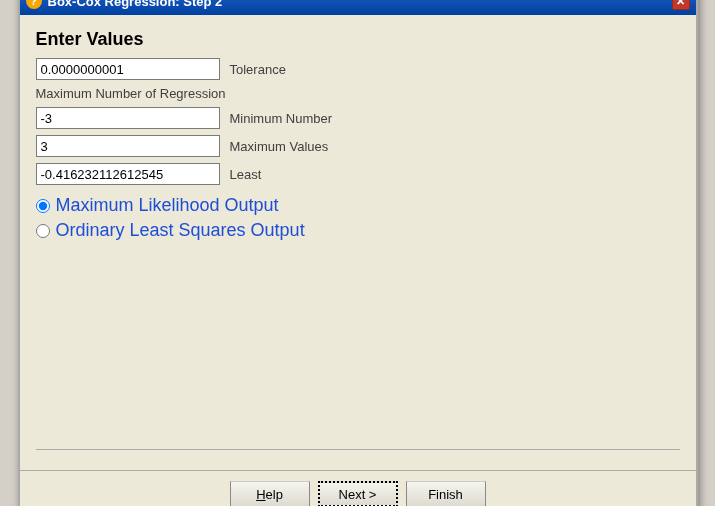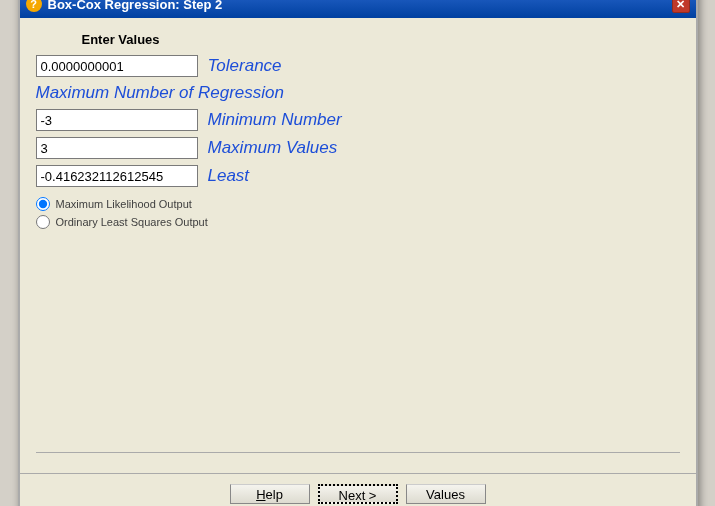--- a/index.html
+++ b/index.html
@@ -77,49 +77,47 @@
       font-size: 11px;
       font-weight: bold;
     }
 
     .content {
       padding: 14px 16px 10px 16px;
       background: #ece9d8;
     }
 
     .section-label {
-      font-size: 13px;
+      font-size: 18px;
       font-weight: bold;
       margin-bottom: 8px;
       color: #000;
-      margin-left: 46px;
     }
 
     .form-row {
       display: flex;
       align-items: center;
       margin-bottom: 6px;
       gap: 10px;
     }
 
     .form-input {
-      width: 162px;
+      width: 184px;
       height: 22px;
       background: white;
       border: 1px solid #7a7a7a;
       padding: 2px 4px;
       font-size: 13px;
       font-family: Tahoma, Arial, sans-serif;
       color: #000;
     }
 
     .form-label {
-      font-size: 17px;
-      color: #1d4ed8;
-      font-style: italic;
+      font-size: 13px;
+      color: #404040;
     }
 
     .radio-group {
       margin-top: 10px;
       margin-bottom: 6px;
     }
 
     .radio-row {
       display: flex;
       align-items: center;
@@ -127,43 +125,43 @@
       margin-bottom: 4px;
     }
 
     .radio-input {
       width: 14px;
       height: 14px;
       cursor: pointer;
     }
 
     .radio-label {
-      font-size: 11px;
-      color: #404040;
+      font-size: 18px;
+      color: #1d4ed8;
     }
 
     .divider {
       height: 1px;
       background: #aaa;
       margin: 100px 0 10px 0;
     }
 
     .button-row {
       display: flex;
       justify-content: center;
       align-items: center;
       gap: 8px;
       padding: 10px 10px 12px 10px;
       background: #ece9d8;
       border-top: 1px solid #aaa;
     }
 
     .btn {
       min-width: 80px;
-      height: 20px;
+      height: 26px;
       background: linear-gradient(to bottom, #f5f4ee, #dddbd0);
       border: 1px solid #888;
       border-top: 1px solid #ccc;
       font-size: 13px;
       font-family: Tahoma, Arial, sans-serif;
       cursor: pointer;
       padding: 2px 10px;
       color: #000;
     }
 
@@ -236,15 +234,15 @@
     </div>
 
     <div class="divider"></div>
   </div>
 
   <div class="button-row">
     <button class="btn">
       <span><span class="underline">H</span><span id="help-rest">elp</span></span>
     </button>
     <button class="btn btn-next" id="next-btn">Next &gt;</button>
-    <button class="btn" id="finish-btn">Values</button>
+    <button class="btn" id="finish-btn">Finish</button>
   </div>
 </div>
 
 </body></html>

